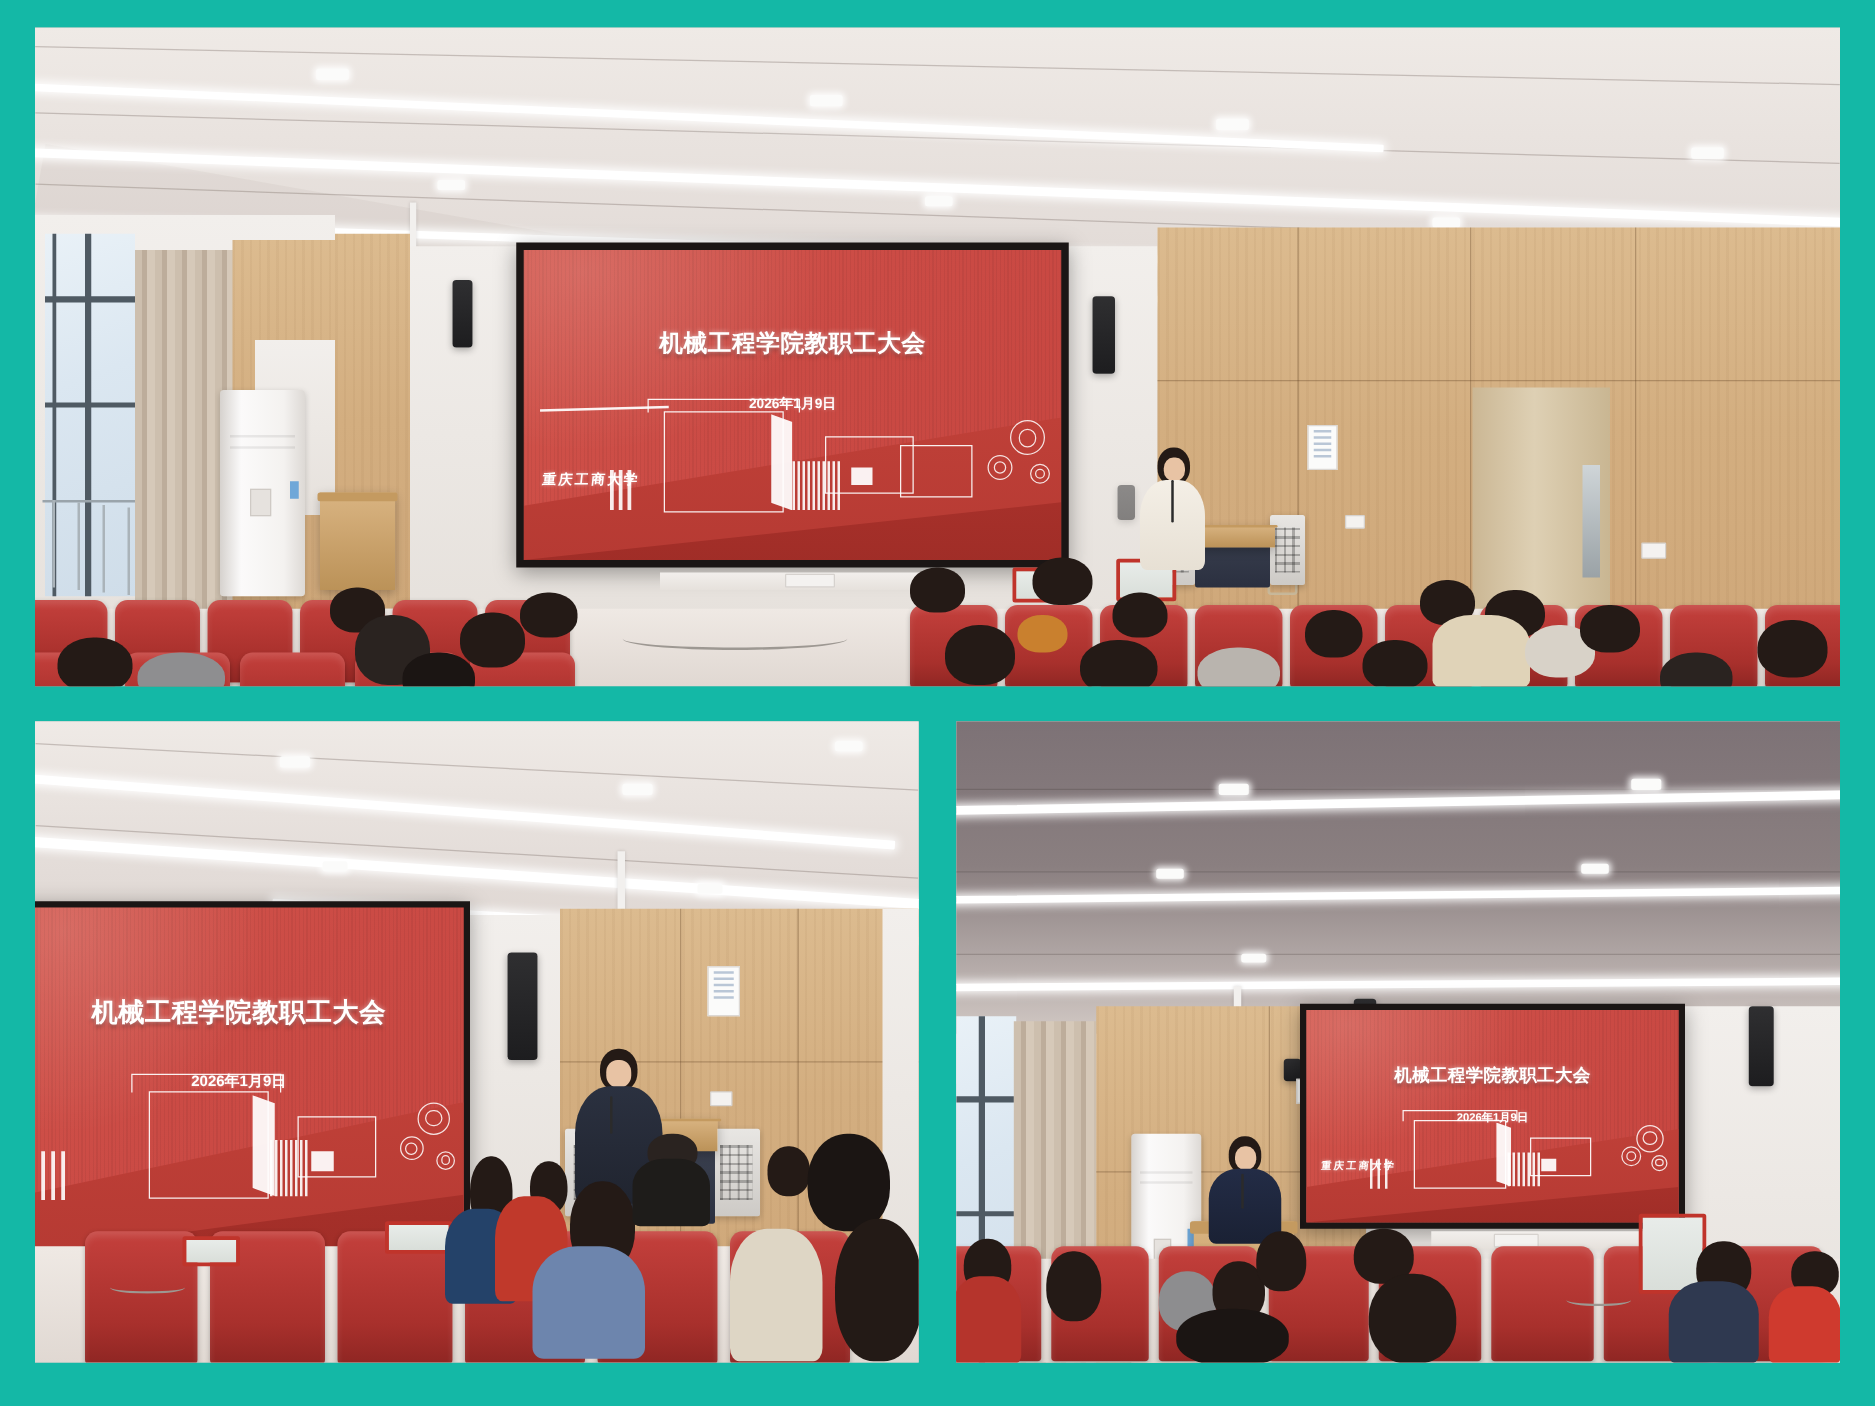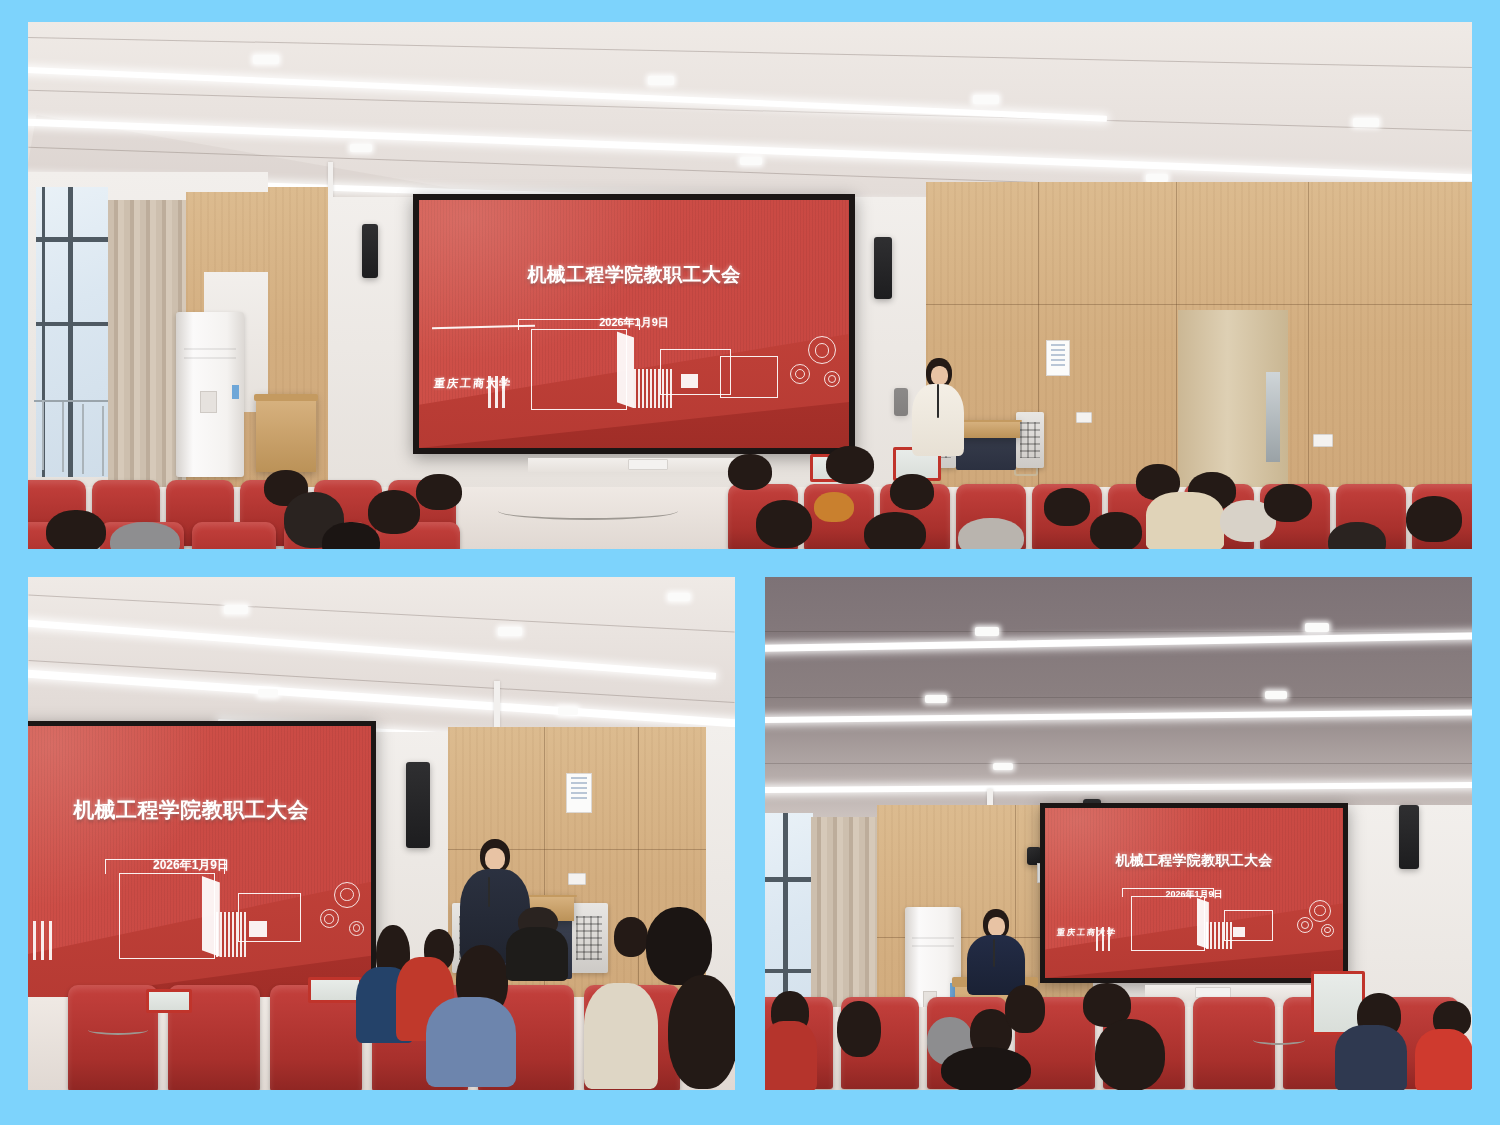--- a/index.html
+++ b/index.html
@@ -1,19 +1,19 @@
 <!DOCTYPE html>
 <html><head>
 <meta charset="utf-8">
 <style>
   html,body{margin:0;padding:0;background:#ffffff;}
   body{width:1500px;height:1125px;position:relative;overflow:hidden;
        font-family:"Liberation Sans","DejaVu Sans",sans-serif;}
 
-  .collage{position:absolute;inset:0;background:#7dd3fc;}
+  .collage{position:absolute;inset:0;background:#14b8a6;}
 
   .photo{position:absolute;overflow:hidden;background:#cfc8c4;}
 
   
   .room{position:absolute;inset:0;}
   .ceiling{position:absolute;left:0;right:0;top:0;
     background:linear-gradient(#efeae6,#e3dcd8 60%,#dcd4cf);}
   .ceil-strip{position:absolute;background:#ffffff;
     box-shadow:0 0 8px 2px rgba(255,255,255,.95);border-radius:1px;}
   .ceil-line{position:absolute;background:rgba(120,105,100,.35);height:1px;}

